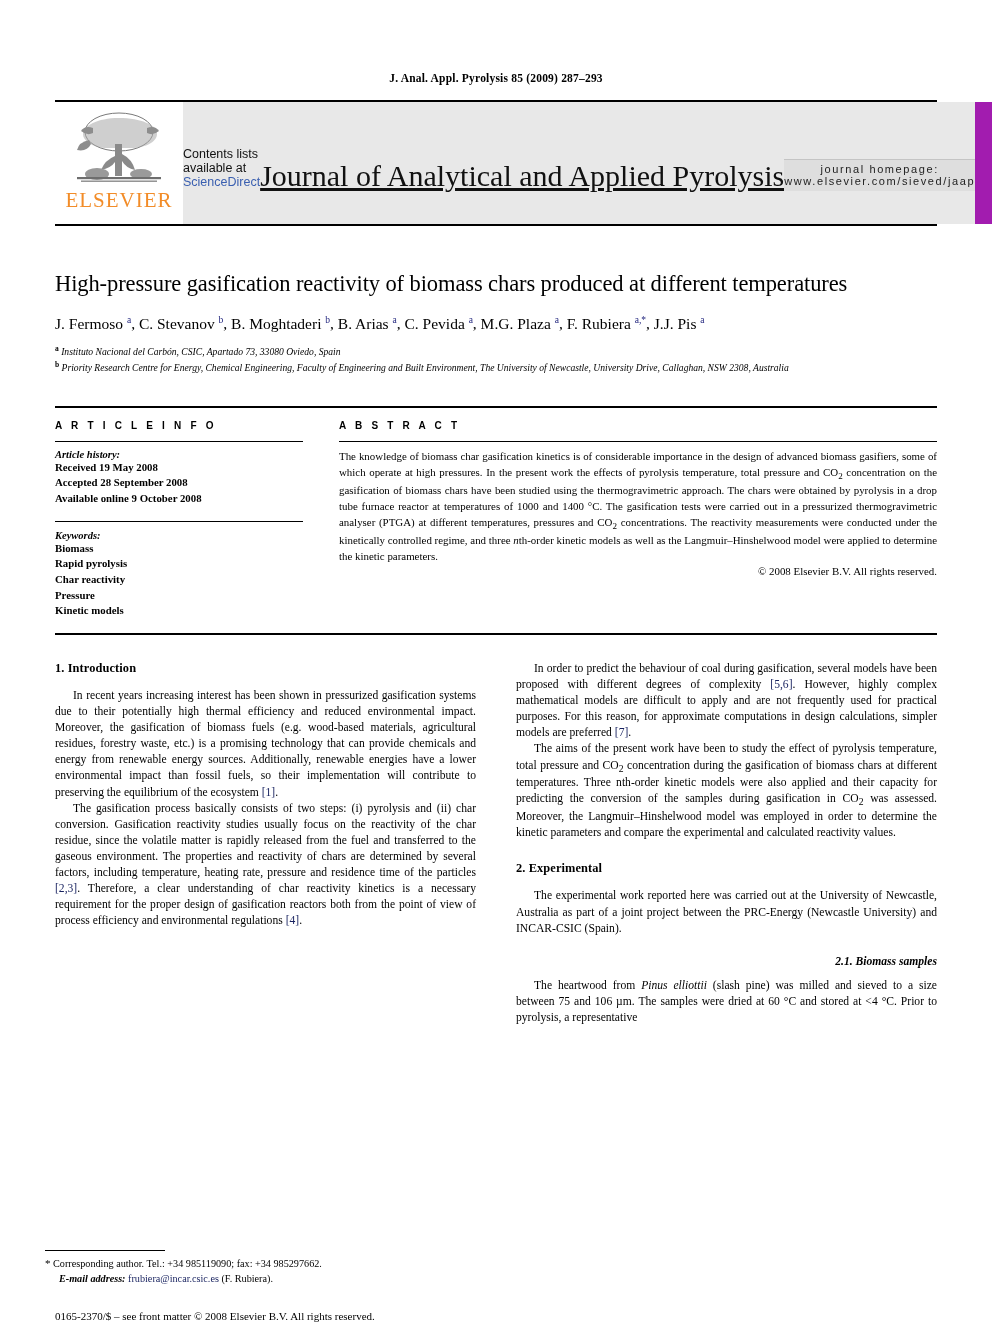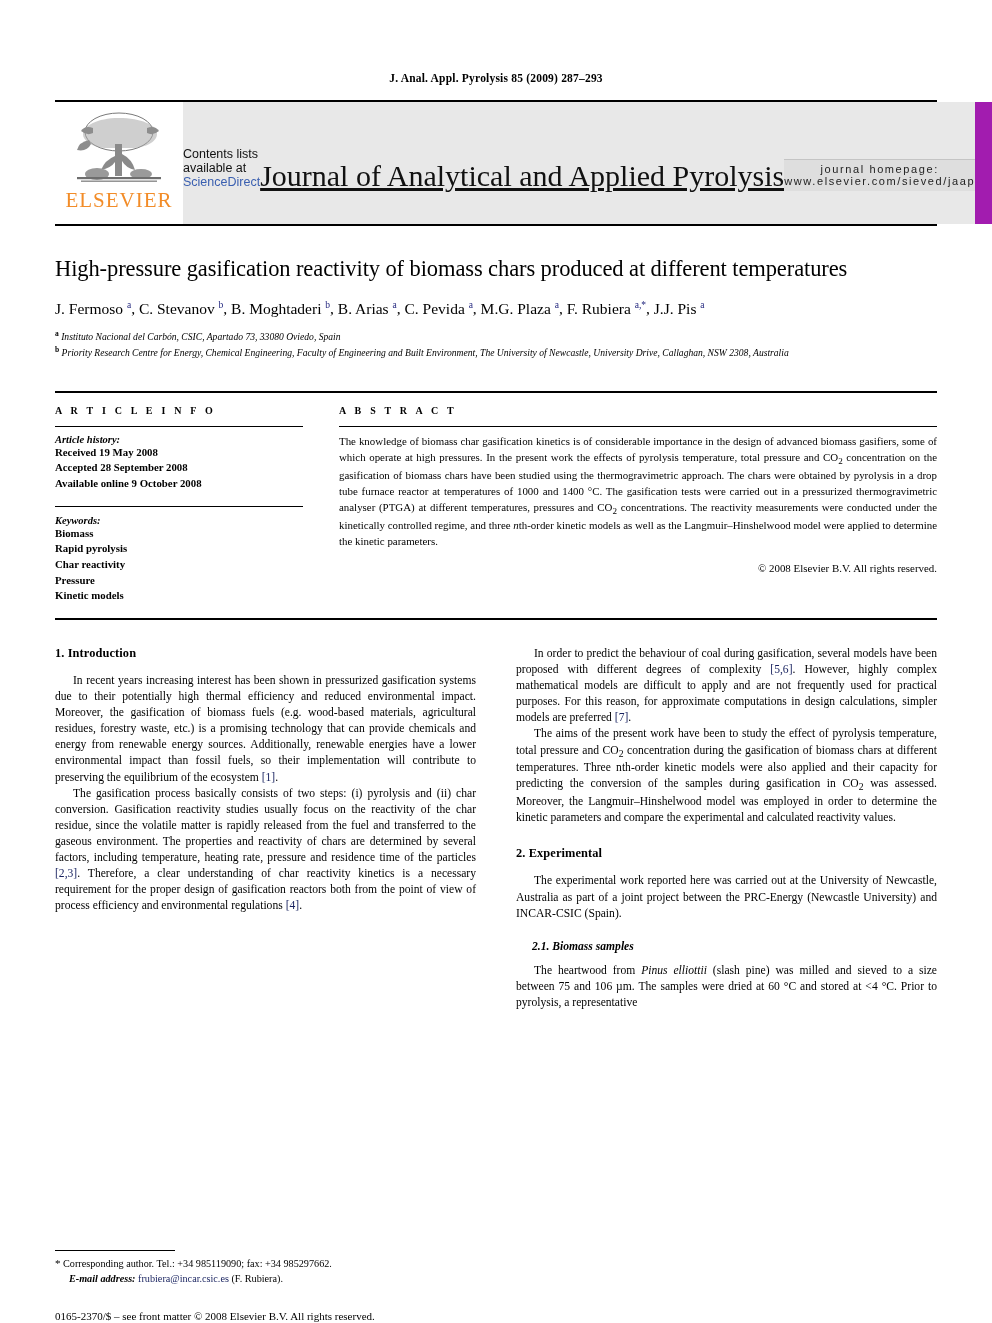--- a/index.html
+++ b/index.html
@@ -83,21 +83,21 @@
     padding: 3px 0 4px 0;
   }
   .mh-cover {
     width: 100px; flex:0 0 100px;
     background:#a21caf;
     display:flex; align-items:center; justify-content:flex-start;padding-left:39px;
   }
   .cover-img { width: 92px; height: 122px; display:block; }
 
   
-  .titleblock { margin: 29px 55px 0 55px; }
+  .titleblock { margin: 44px 55px 0 55px; }
   h1.paper-title {
     font-size: 22.5px;
     font-weight: normal;
     line-height: 1.26;
     margin:0;
     letter-spacing: -0.1px;
   }
   .authors {
     margin-top: 16px;
     font-size: 15.5px;
@@ -113,39 +113,38 @@
     margin: 30px 55px 0 55px;
     border-top: 2px solid #000;
     border-bottom: 2px solid #000;
     padding: 12px 0 14px 0;
     display:flex;
     gap: 36px;
   }
   .col-info { width: 248px; flex: 0 0 248px; }
   .col-abs { flex: 1 1 auto; }
   .smallcaps-head {
-    font-family:Liberation Serif, serif;
+    font-family:Liberation Sans, sans-serif;
     font-size: 10px;
     font-weight: bold;
     letter-spacing: 3.2px;
     margin-bottom: 10px;
   }
   .rule { border-top:1px solid #000; margin: 0 0 7px 0; }
   .hist-label, .kw-label { font-style:italic; font-weight:bold; font-size:10.5px; }
   .hist-list, .kw-list { font-size: 10.8px; line-height: 1.45; font-weight: bold; }
   .spacer-rule { border-top:1px solid #000; margin: 14px 0 8px 0; }
   .abstract-text {
     font-size: 10.9px;
     line-height: 1.45;
     text-align: justify;
   }
   .copyright {
     text-align:right;
     font-size: 10.9px;
-    margin-top: 12px;
   }
 
   
   .body-cols {
     margin: 26px 55px 0 55px;
     display:flex;
     gap: 40px;
   }
   .bcol { flex: 1 1 0; width: 0; }
   h2.sec {
@@ -153,36 +152,37 @@
     font-weight:bold;
     margin: 0 0 12px 0;
     letter-spacing:.1px;
   }
   h2.sec.space-top { margin-top: 20px; }
   h3.subsec {
     font-size: 11.6px;
     font-weight:bold;
     font-style:italic;
     margin: 18px 0 10px 16px;
+    text-align: right;
   }
   p.bt {
     font-size: 11.6px;
     line-height: 1.39;
     text-align: justify;
     margin: 0;
     text-indent: 18px;
     hyphens: auto;
   }
   p.bt + p.bt { margin-top: 0; }
   .ref { color:#16205e; }
 
   
   .footnote {
     position:absolute;
-    left: 55px;
+    left: 45px;
     top: 1178px;
     width: 447px;
     font-size: 10.2px;
     line-height:1.45;
     font-family:Liberation Serif, serif;
   }
   .fn-rule { width: 120px; border-top:1px solid #000; margin-bottom: 5px;}
   .fn-line { text-indent: 0; padding-left: 10px; text-indent:-10px;}
   .fn-line .star { font-size: 11px; }
   .email-lbl { font-style:italic; font-weight:bold; }

